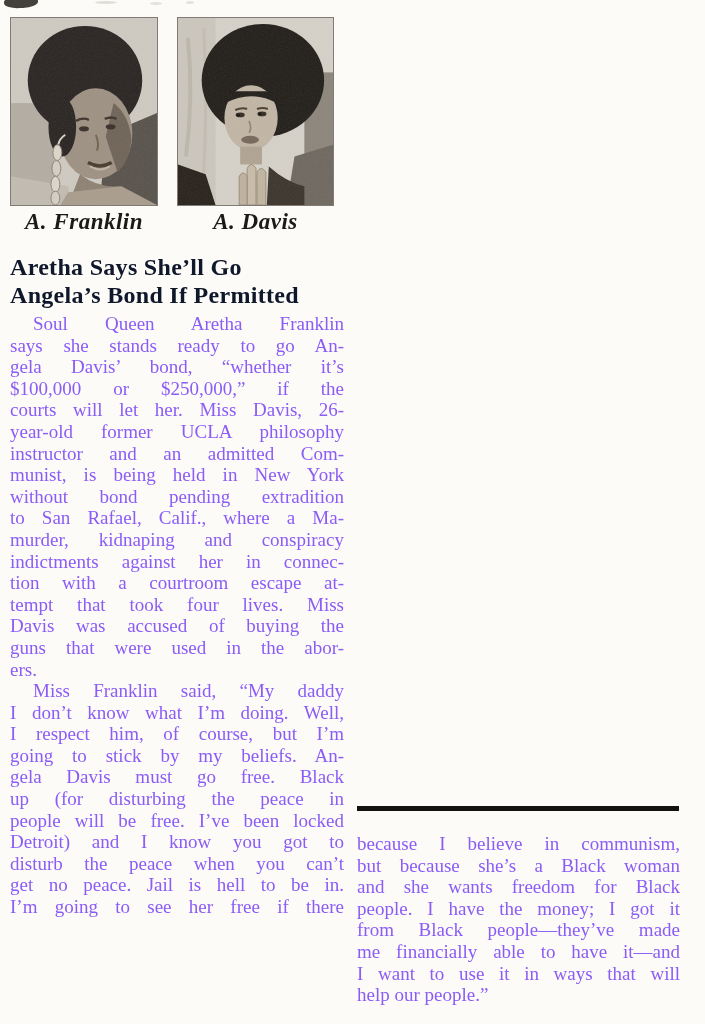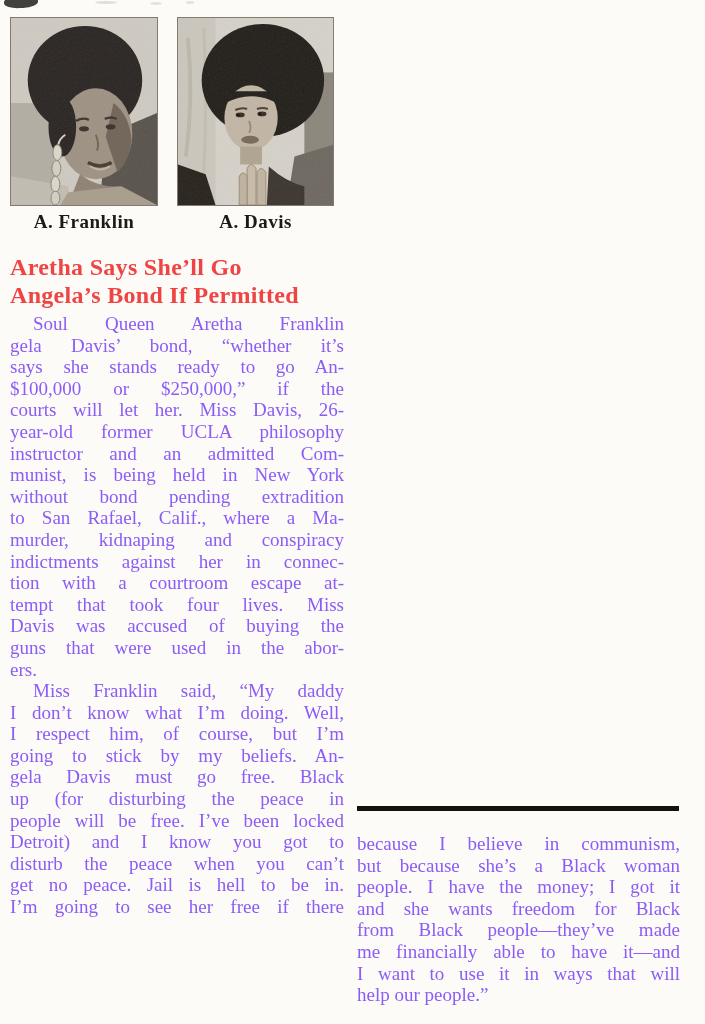--- a/index.html
+++ b/index.html
@@ -35,33 +35,33 @@
     border: 1px solid #807b73;
     box-sizing: border-box;
     background: #cfcac1;
   }
   .photo svg { display: block; width: 100%; height: 100%; }
   .photo-franklin { left: 10px;  width: 148px; height: 189px; }
   .photo-davis    { left: 177px; width: 157px; height: 189px; }
 
   .caption {
     position: absolute; top: 210px; height: 24px;
-    font-weight: 700;
-    font-size: 19px; line-height: 24px;
+    font-style: italic; font-weight: 700;
+    font-size: 23px; line-height: 24px;
     text-align: center; letter-spacing: .5px;
     color: #1c1a18;
   }
   .caption-franklin { left: 10px;  width: 148px; }
   .caption-davis    { left: 177px; width: 157px; }
 
   
   .headline {
     position: absolute; left: 10px; top: 253px; width: 340px;
     font-weight: 700; font-size: 24px; line-height: 28px;
-    letter-spacing: .3px; color: #ef4444;
+    letter-spacing: .3px; color: #0f172a;
     white-space: nowrap;
   }
 
   
   .col { position: absolute; }
   .col-left  { left: 10px;  top: 313px; width: 334px; }
   .col-right { left: 357px; top: 833px; width: 323px; }
 
   .tline {
     font-size: 19px; line-height: 21.6px;
@@ -168,22 +168,22 @@
   <div class="caption caption-davis">A. Davis</div>
 
   <div class="headline">
     <div>Aretha Says She’ll Go</div>
     <div>Angela’s Bond If Permitted</div>
   </div>
 
   <div class="col col-left">
 
   <div class="tline indent">Soul Queen Aretha Franklin</div>
+      <div class="tline">says she stands ready to go An-</div>
       <div class="tline">gela Davis’ bond, “whether it’s</div>
-      <div class="tline">says she stands ready to go An-</div>
       <div class="tline">$100,000 or $250,000,” if the</div>
       <div class="tline">courts will let her. Miss Davis, 26-</div>
       <div class="tline">year-old former UCLA philosophy</div>
       <div class="tline">instructor and an admitted Com-</div>
       <div class="tline">munist, is being held in New York</div>
       <div class="tline">without bond pending extradition</div>
       <div class="tline">to San Rafael, Calif., where a Ma-</div>
       <div class="tline">murder, kidnaping and conspiracy</div>
       <div class="tline">indictments against her in connec-</div>
       <div class="tline">tion with a courtroom escape at-</div>
@@ -203,21 +203,21 @@
       <div class="tline">get no peace. Jail is hell to be in.</div>
       <div class="tline">I’m going to see her free if there</div>
     </div>
 
   <div class="column-rule"></div>
 
   <div class="col col-right">
 
   <div class="tline">because I believe in communism,</div>
       <div class="tline">but because she’s a Black woman</div>
+      <div class="tline">and she wants freedom for Black</div>
       <div class="tline">people. I have the money; I got it</div>
-      <div class="tline">and she wants freedom for Black</div>
       <div class="tline">from Black people—they’ve made</div>
       <div class="tline">me financially able to have it—and</div>
       <div class="tline">I want to use it in ways that will</div>
       <div class="tline para-end">help our people.”</div>
     </div>
 
 </div>
 
 </body></html>

